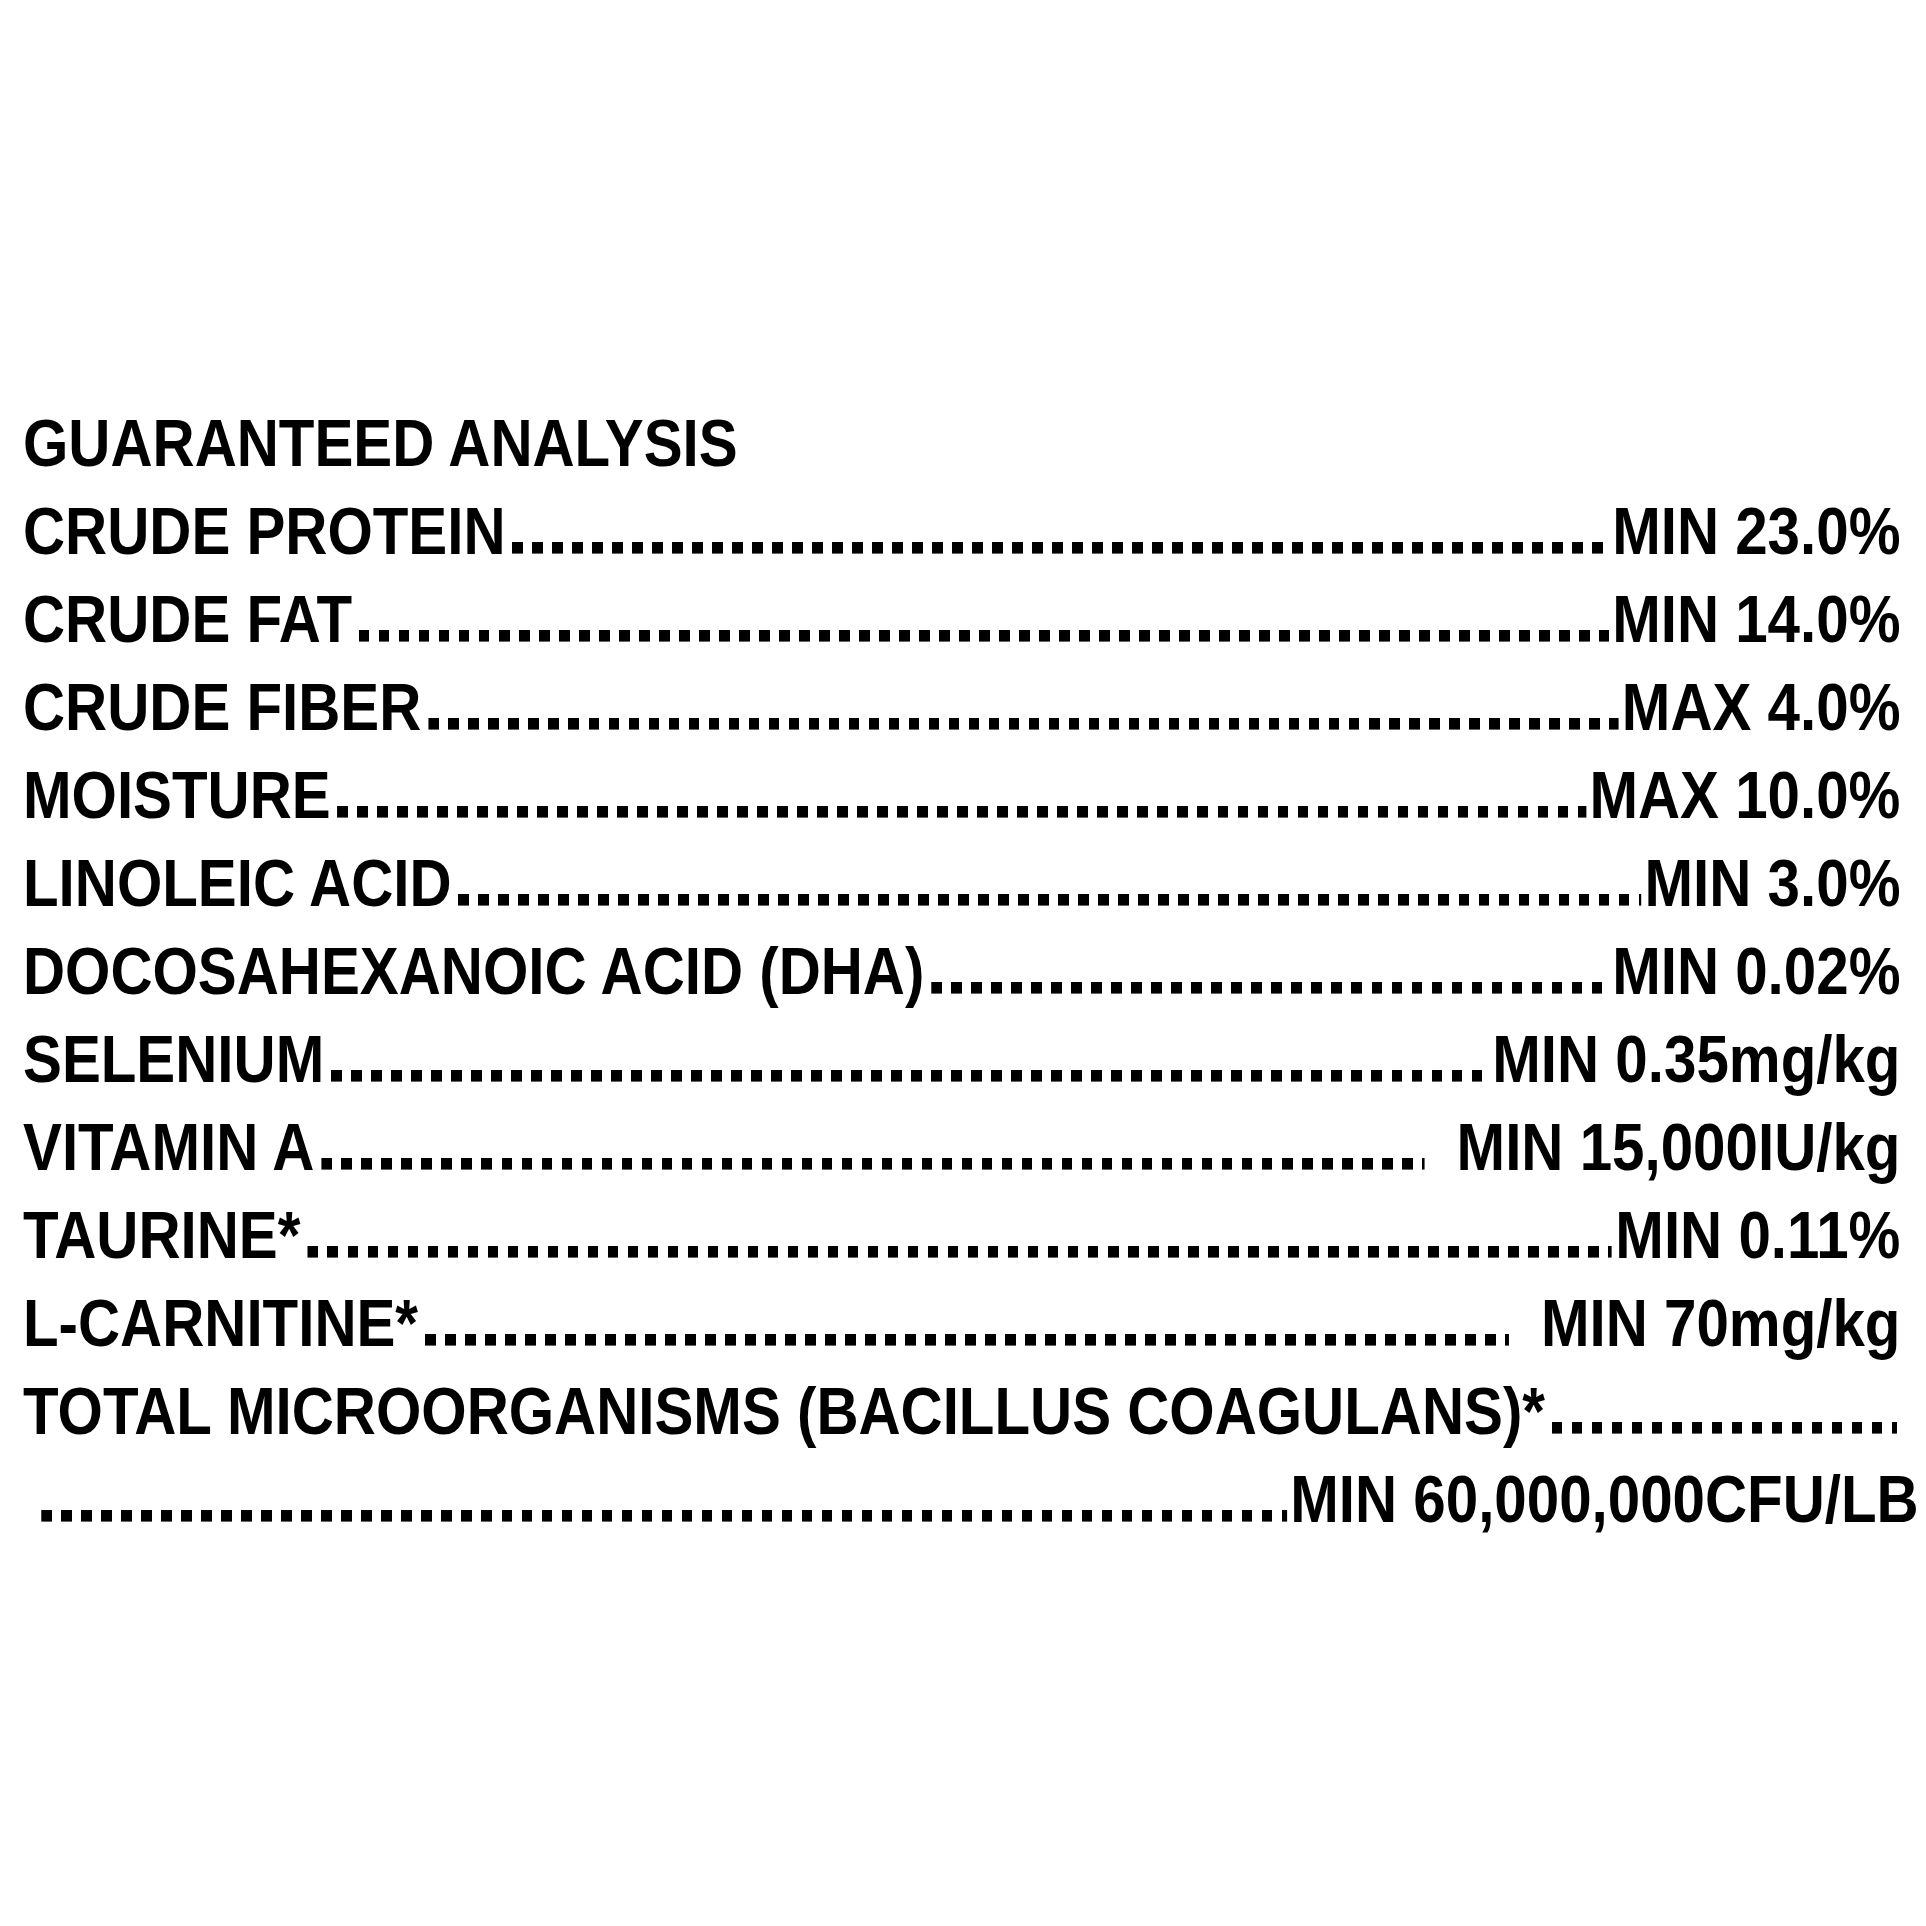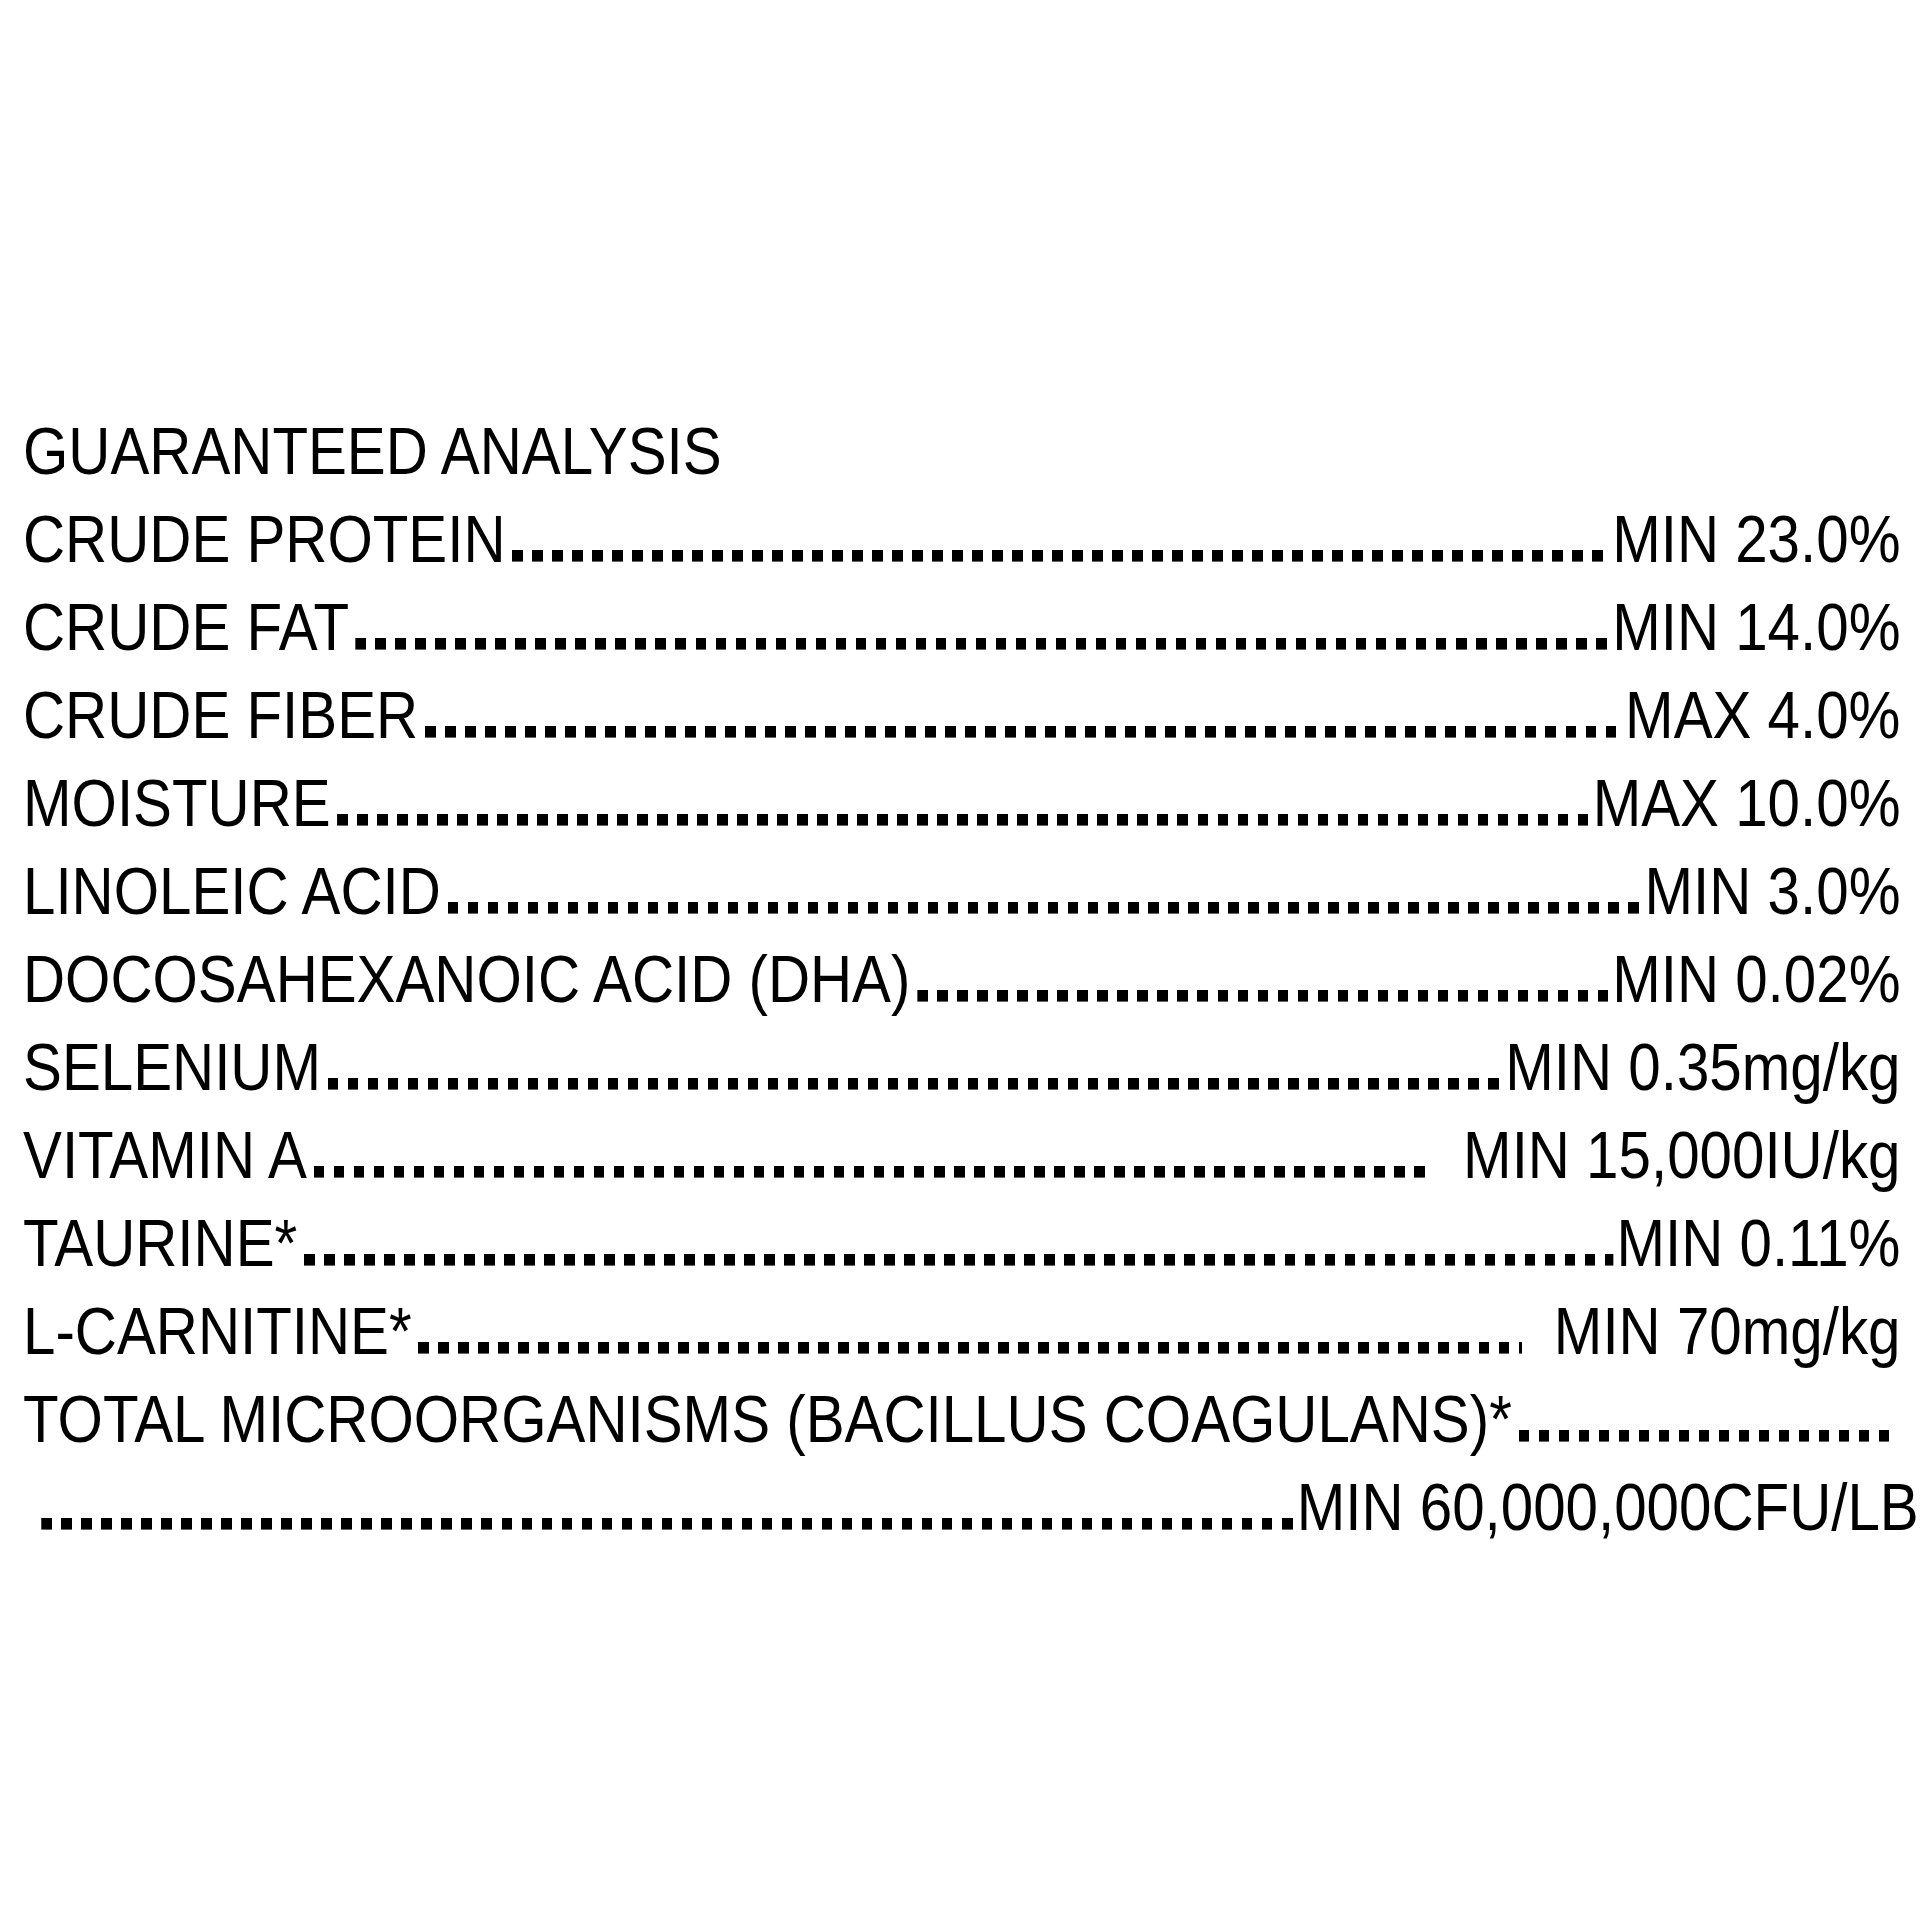--- a/index.html
+++ b/index.html
@@ -5,26 +5,26 @@
   html, body {
     margin: 0;
     padding: 0;
     width: 1926px;
     height: 1926px;
     overflow: hidden;
     background: var(--paper, #ffffff);
   }
   .canvas {
     position: absolute;
-    left: 0; top: 12px;
+    left: 0; top: 4px;
     width: 1926px;
     height: 1773px;
     color: var(--ink, #000000);
     font-family: "Liberation Sans", "DejaVu Sans", sans-serif;
-    font-weight: 400;
+    font-weight: 700;
   }
   
   .ga-block {
     position: absolute;
     left: 23px;
     top: 395px;
     width: 2158px;              
     transform: scaleX(0.87);
     transform-origin: 0 0;
     font-size: 67px;

